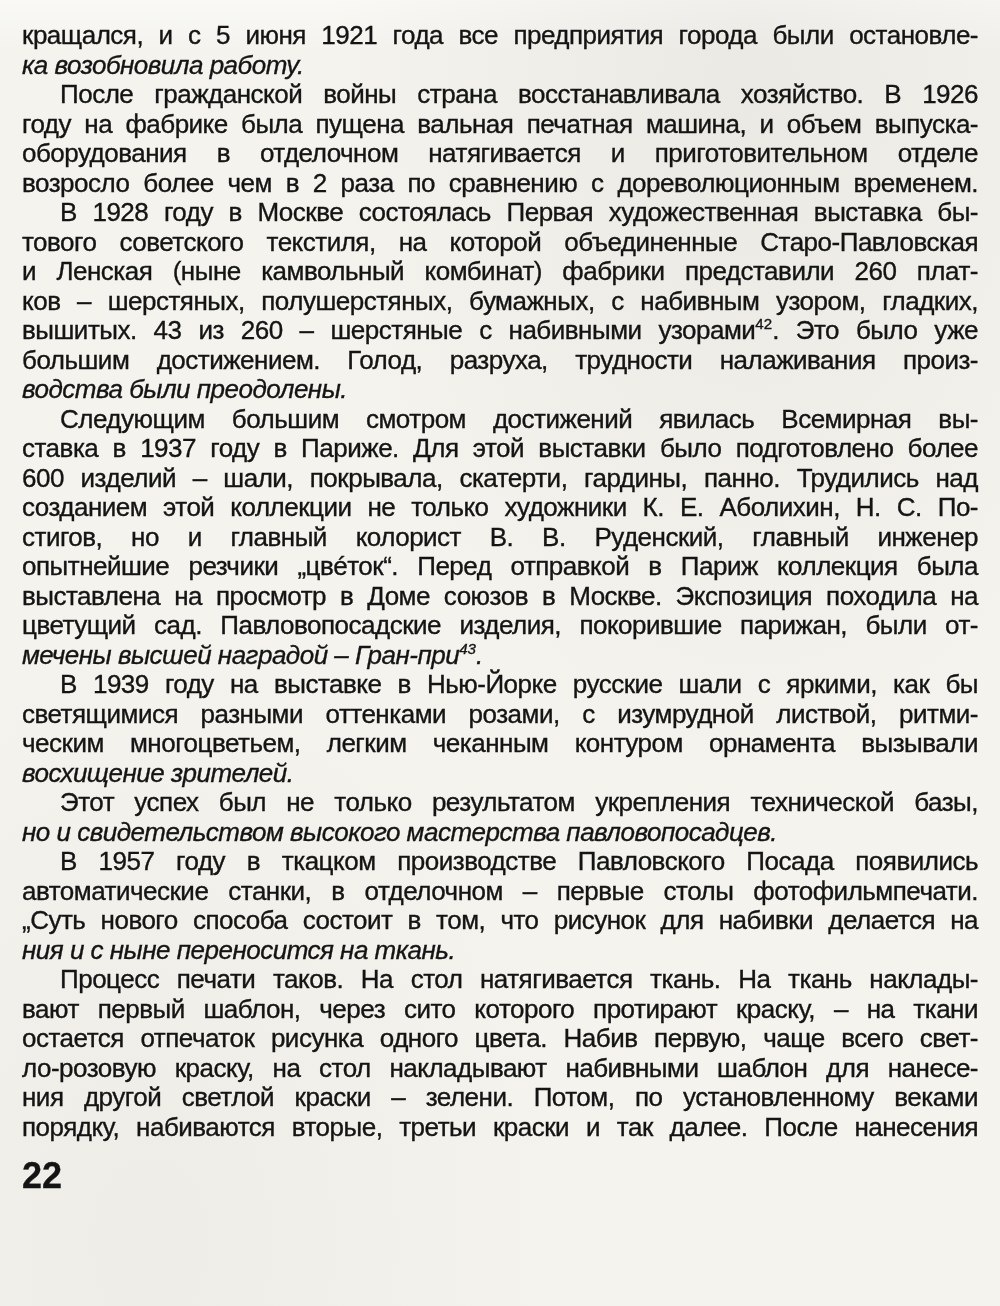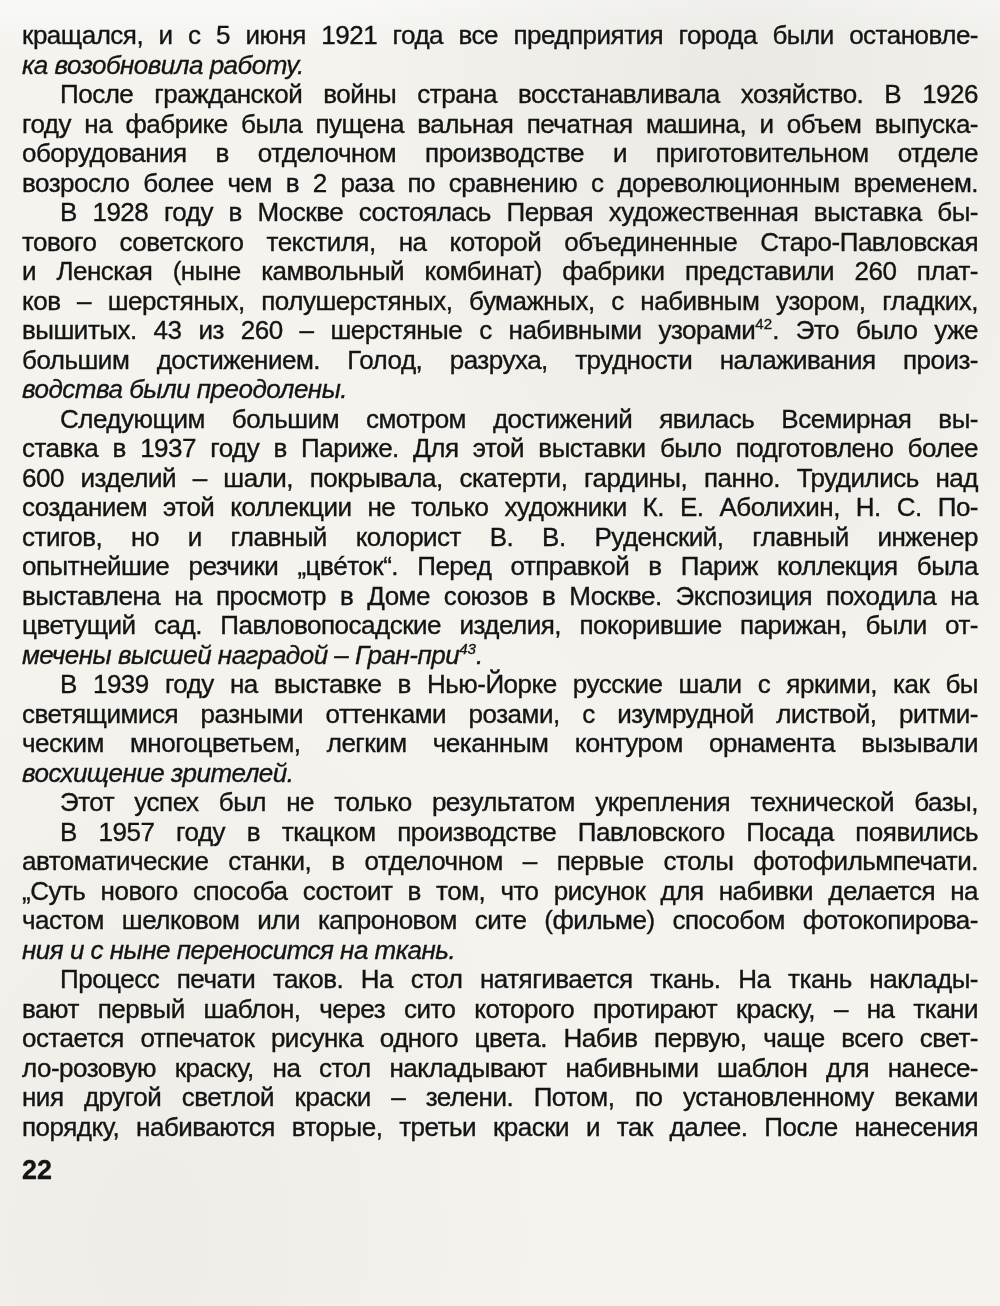--- a/index.html
+++ b/index.html
@@ -49,39 +49,39 @@
     text-indent: 38px;
   }
   .line sup {
     font-size: 0.58em;
     line-height: 0;
     letter-spacing: 0;
     vertical-align: super;
   }
   .page-number {
     margin-top: 13px;
-    font-size: 27px;
+    font-size: 36px;
     font-weight: bold;
     letter-spacing: 0;
     -webkit-text-stroke: 0.3px var(--ink, #141414);
   }
 </style>
 </head>
 <body>
 
 <div class="page">
   <div class="text-block">
       <div class="para">
         <div class="line"><span>кращался, и с 5 июня 1921 года все предприятия города были остановле-</span></div>
         <div class="line last"><span>ка возобновила работу.</span></div>
       </div>
       <div class="para indent">
         <div class="line"><span>После гражданской войны страна восстанавливала хозяйство. В 1926</span></div>
         <div class="line"><span>году на фабрике была пущена вальная печатная машина, и объем выпуска-</span></div>
-        <div class="line"><span>оборудования в отделочном производстве и приготовительном отделе</span></div>
+        <div class="line"><span>оборудования в отделочном натягивается и приготовительном отделе</span></div>
         <div class="line"><span>возросло более чем в 2 раза по сравнению с дореволюционным временем.</span></div>
       </div>
       <div class="para indent">
         <div class="line"><span>В 1928 году в Москве состоялась Первая художественная выставка бы-</span></div>
         <div class="line"><span>тового советского текстиля, на которой объединенные Старо-Павловская</span></div>
         <div class="line"><span>и Ленская (ныне камвольный комбинат) фабрики представили 260 плат-</span></div>
         <div class="line"><span>ков – шерстяных, полушерстяных, бумажных, с набивным узором, гладких,</span></div>
         <div class="line"><span>вышитых. 43 из 260 – шерстяные с набивными узорами</span><sup>42</sup><span>. Это было уже</span></div>
         <div class="line"><span>большим достижением. Голод, разруха, трудности налаживания произ-</span></div>
         <div class="line last"><span>водства были преодолены.</span></div>
@@ -98,26 +98,26 @@
         <div class="line last"><span>мечены высшей наградой – Гран-при</span><sup>43</sup><span>.</span></div>
       </div>
       <div class="para indent">
         <div class="line"><span>В 1939 году на выставке в Нью-Йорке русские шали с яркими, как бы</span></div>
         <div class="line"><span>светящимися разными оттенками розами, с изумрудной листвой, ритми-</span></div>
         <div class="line"><span>ческим многоцветьем, легким чеканным контуром орнамента вызывали</span></div>
         <div class="line last"><span>восхищение зрителей.</span></div>
       </div>
       <div class="para indent">
         <div class="line"><span>Этот успех был не только результатом укрепления технической базы,</span></div>
+        <div class="line last"><span>но и свидетельством высокого мастерства павловопосадцев.</span></div>
       </div>
       <div class="para indent">
         <div class="line"><span>В 1957 году в ткацком производстве Павловского Посада появились</span></div>
         <div class="line"><span>автоматические станки, в отделочном – первые столы фотофильмпечати.</span></div>
         <div class="line"><span>„Суть нового способа состоит в том, что рисунок для набивки делается на</span></div>
-        <div class="line"><span>частом шелковом или капроновом сите (фильме) способом фотокопирова-</span></div>
         <div class="line last"><span>ния и с ныне переносится на ткань.</span></div>
       </div>
       <div class="para indent">
         <div class="line"><span>Процесс печати таков. На стол натягивается ткань. На ткань наклады-</span></div>
         <div class="line"><span>вают первый шаблон, через сито которого протирают краску, – на ткани</span></div>
         <div class="line"><span>остается отпечаток рисунка одного цвета. Набив первую, чаще всего свет-</span></div>
         <div class="line"><span>ло-розовую краску, на стол накладывают набивными шаблон для нанесе-</span></div>
         <div class="line"><span>ния другой светлой краски – зелени. Потом, по установленному веками</span></div>
         <div class="line"><span>порядку, набиваются вторые, третьи краски и так далее. После нанесения</span></div>
       </div>

